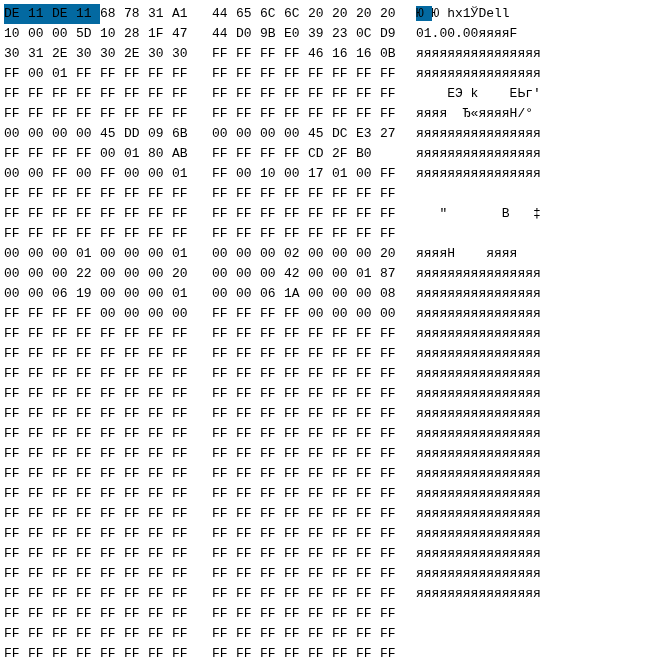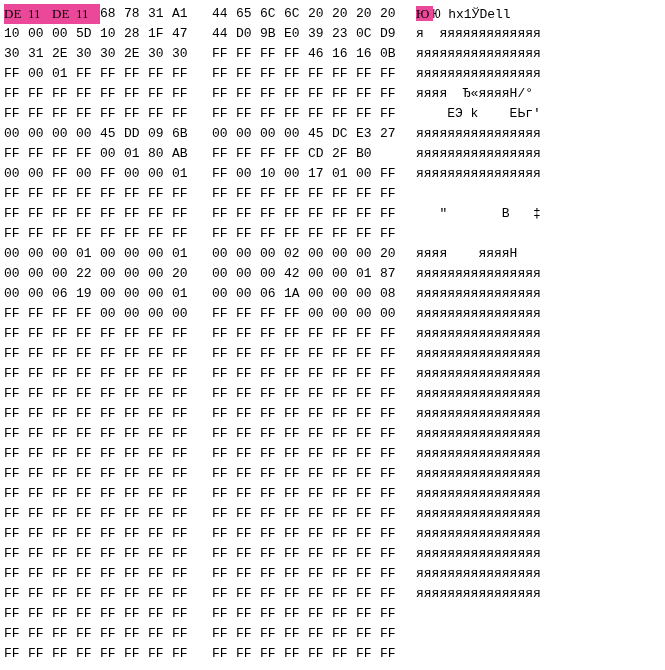--- a/index.html
+++ b/index.html
@@ -42,22 +42,21 @@
     flex-direction: column;
     margin-left: 12px;
     flex-shrink: 0;
   }
   .ascii-row {
     height: 20px;
     white-space: pre;
     font-family: "Courier New", monospace;
   }
   .sel {
-    background: #ec4899; 
-    font-family: Liberation Serif, serif;
+    background: #0369a1; 
   }
 </style>
 </head>
 <body>
 
 <div class="hex-viewer">
   <div class="hex-col" id="hex-col">
       <div class="hex-row"><span class="hex-byte sel">DE</span><span class="hex-byte sel">11</span><span class="hex-byte sel">DE</span><span class="hex-byte sel">11</span><span class="hex-byte">68</span><span class="hex-byte">78</span><span class="hex-byte">31</span><span class="hex-byte">A1</span><span class="group-gap"></span><span class="hex-byte">44</span><span class="hex-byte">65</span><span class="hex-byte">6C</span><span class="hex-byte">6C</span><span class="hex-byte">20</span><span class="hex-byte">20</span><span class="hex-byte">20</span><span class="hex-byte">20</span></div>
       <div class="hex-row"><span class="hex-byte">10</span><span class="hex-byte">00</span><span class="hex-byte">00</span><span class="hex-byte">5D</span><span class="hex-byte">10</span><span class="hex-byte">28</span><span class="hex-byte">1F</span><span class="hex-byte">47</span><span class="group-gap"></span><span class="hex-byte">44</span><span class="hex-byte">D0</span><span class="hex-byte">9B</span><span class="hex-byte">E0</span><span class="hex-byte">39</span><span class="hex-byte">23</span><span class="hex-byte">0C</span><span class="hex-byte">D9</span></div>
       <div class="hex-row"><span class="hex-byte">30</span><span class="hex-byte">31</span><span class="hex-byte">2E</span><span class="hex-byte">30</span><span class="hex-byte">30</span><span class="hex-byte">2E</span><span class="hex-byte">30</span><span class="hex-byte">30</span><span class="group-gap"></span><span class="hex-byte">FF</span><span class="hex-byte">FF</span><span class="hex-byte">FF</span><span class="hex-byte">FF</span><span class="hex-byte">46</span><span class="hex-byte">16</span><span class="hex-byte">16</span><span class="hex-byte">0B</span></div>
@@ -87,32 +86,32 @@
       <div class="hex-row"><span class="hex-byte">FF</span><span class="hex-byte">FF</span><span class="hex-byte">FF</span><span class="hex-byte">FF</span><span class="hex-byte">FF</span><span class="hex-byte">FF</span><span class="hex-byte">FF</span><span class="hex-byte">FF</span><span class="group-gap"></span><span class="hex-byte">FF</span><span class="hex-byte">FF</span><span class="hex-byte">FF</span><span class="hex-byte">FF</span><span class="hex-byte">FF</span><span class="hex-byte">FF</span><span class="hex-byte">FF</span><span class="hex-byte">FF</span></div>
       <div class="hex-row"><span class="hex-byte">FF</span><span class="hex-byte">FF</span><span class="hex-byte">FF</span><span class="hex-byte">FF</span><span class="hex-byte">FF</span><span class="hex-byte">FF</span><span class="hex-byte">FF</span><span class="hex-byte">FF</span><span class="group-gap"></span><span class="hex-byte">FF</span><span class="hex-byte">FF</span><span class="hex-byte">FF</span><span class="hex-byte">FF</span><span class="hex-byte">FF</span><span class="hex-byte">FF</span><span class="hex-byte">FF</span><span class="hex-byte">FF</span></div>
       <div class="hex-row"><span class="hex-byte">FF</span><span class="hex-byte">FF</span><span class="hex-byte">FF</span><span class="hex-byte">FF</span><span class="hex-byte">FF</span><span class="hex-byte">FF</span><span class="hex-byte">FF</span><span class="hex-byte">FF</span><span class="group-gap"></span><span class="hex-byte">FF</span><span class="hex-byte">FF</span><span class="hex-byte">FF</span><span class="hex-byte">FF</span><span class="hex-byte">FF</span><span class="hex-byte">FF</span><span class="hex-byte">FF</span><span class="hex-byte">FF</span></div>
       <div class="hex-row"><span class="hex-byte">FF</span><span class="hex-byte">FF</span><span class="hex-byte">FF</span><span class="hex-byte">FF</span><span class="hex-byte">FF</span><span class="hex-byte">FF</span><span class="hex-byte">FF</span><span class="hex-byte">FF</span><span class="group-gap"></span><span class="hex-byte">FF</span><span class="hex-byte">FF</span><span class="hex-byte">FF</span><span class="hex-byte">FF</span><span class="hex-byte">FF</span><span class="hex-byte">FF</span><span class="hex-byte">FF</span><span class="hex-byte">FF</span></div>
       <div class="hex-row"><span class="hex-byte">FF</span><span class="hex-byte">FF</span><span class="hex-byte">FF</span><span class="hex-byte">FF</span><span class="hex-byte">FF</span><span class="hex-byte">FF</span><span class="hex-byte">FF</span><span class="hex-byte">FF</span><span class="group-gap"></span><span class="hex-byte">FF</span><span class="hex-byte">FF</span><span class="hex-byte">FF</span><span class="hex-byte">FF</span><span class="hex-byte">FF</span><span class="hex-byte">FF</span><span class="hex-byte">FF</span><span class="hex-byte">FF</span></div>
       <div class="hex-row"><span class="hex-byte">FF</span><span class="hex-byte">FF</span><span class="hex-byte">FF</span><span class="hex-byte">FF</span><span class="hex-byte">FF</span><span class="hex-byte">FF</span><span class="hex-byte">FF</span><span class="hex-byte">FF</span><span class="group-gap"></span><span class="hex-byte">FF</span><span class="hex-byte">FF</span><span class="hex-byte">FF</span><span class="hex-byte">FF</span><span class="hex-byte">FF</span><span class="hex-byte">FF</span><span class="hex-byte">FF</span><span class="hex-byte">FF</span></div>
       <div class="hex-row"><span class="hex-byte">FF</span><span class="hex-byte">FF</span><span class="hex-byte">FF</span><span class="hex-byte">FF</span><span class="hex-byte">FF</span><span class="hex-byte">FF</span><span class="hex-byte">FF</span><span class="hex-byte">FF</span><span class="group-gap"></span><span class="hex-byte">FF</span><span class="hex-byte">FF</span><span class="hex-byte">FF</span><span class="hex-byte">FF</span><span class="hex-byte">FF</span><span class="hex-byte">FF</span><span class="hex-byte">FF</span><span class="hex-byte">FF</span></div>
     </div>
   <div class="ascii-col" id="ascii-col">
       <div class="ascii-row"><span class="sel">Ю </span><span>Ю hx1ЎDell    </span></div>
-      <div class="ascii-row"><span>я  яяяяяяяяяяяяя</span></div>
+      <div class="ascii-row"><span>01.00.00яяяяF   </span></div>
       <div class="ascii-row"><span>яяяяяяяяяяяяяяяя</span></div>
       <div class="ascii-row"><span>яяяяяяяяяяяяяяяя</span></div>
+      <div class="ascii-row"><span>    ЕЭ k    ЕЬг'</span></div>
       <div class="ascii-row"><span>яяяя  Ђ«яяяяН/° </span></div>
-      <div class="ascii-row"><span>    ЕЭ k    ЕЬг'</span></div>
       <div class="ascii-row"><span>яяяяяяяяяяяяяяяя</span></div>
       <div class="ascii-row"><span>яяяяяяяяяяяяяяяя</span></div>
       <div class="ascii-row"><span>яяяяяяяяяяяяяяяя</span></div>
       <div class="ascii-row"><span>                </span></div>
       <div class="ascii-row"><span>   "       В   ‡</span></div>
       <div class="ascii-row"><span>                </span></div>
-      <div class="ascii-row"><span>яяяя    яяяяН    </span></div>
+      <div class="ascii-row"><span>яяяяН    яяяя    </span></div>
       <div class="ascii-row"><span>яяяяяяяяяяяяяяяя</span></div>
       <div class="ascii-row"><span>яяяяяяяяяяяяяяяя</span></div>
       <div class="ascii-row"><span>яяяяяяяяяяяяяяяя</span></div>
       <div class="ascii-row"><span>яяяяяяяяяяяяяяяя</span></div>
       <div class="ascii-row"><span>яяяяяяяяяяяяяяяя</span></div>
       <div class="ascii-row"><span>яяяяяяяяяяяяяяяя</span></div>
       <div class="ascii-row"><span>яяяяяяяяяяяяяяяя</span></div>
       <div class="ascii-row"><span>яяяяяяяяяяяяяяяя</span></div>
       <div class="ascii-row"><span>яяяяяяяяяяяяяяяя</span></div>
       <div class="ascii-row"><span>яяяяяяяяяяяяяяяя</span></div>

